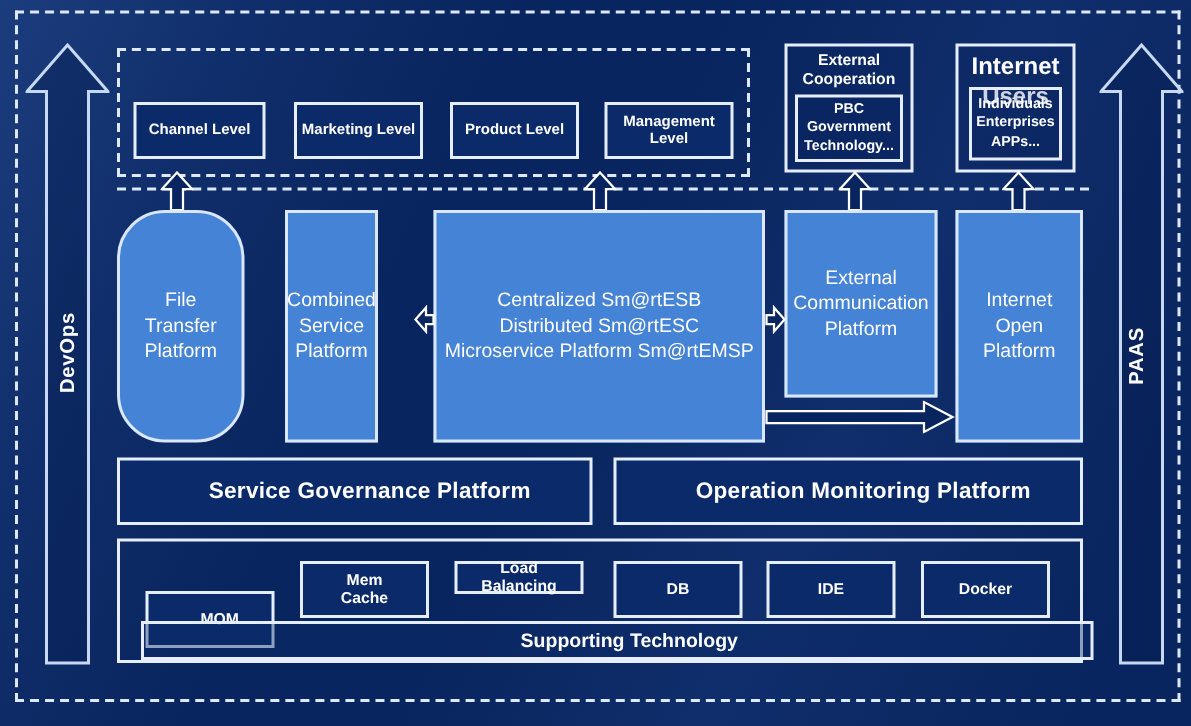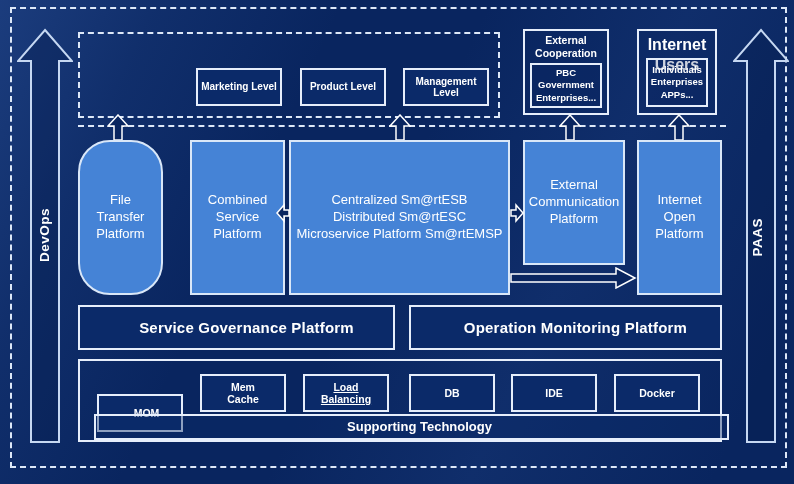--- a/index.html
+++ b/index.html
@@ -58,29 +58,30 @@
     <polygon points="28,2 55,33 42,33 42,414 14,414 14,33 1,33" fill="rgba(7,28,76,0.35)" stroke="#c6d8f2" stroke-width="2" stroke-linejoin="miter"></polygon>
   </svg>
   <div class="rail-label" style="left:37px; top:208px;">DevOps</div>
 
   <svg class="abs" style="left:733px; top:28px;" width="56" height="416" viewBox="0 0 56 416">
     <polygon points="28,2 55,33 42,33 42,414 14,414 14,33 1,33" fill="rgba(7,28,76,0.35)" stroke="#c6d8f2" stroke-width="2" stroke-linejoin="miter"></polygon>
   </svg>
   <div class="rail-label" style="left:750px; top:218px;">PAAS</div>
 
   <div class="abs dashed-band"></div>
+  <div class="abs darkbox level" style="left:89px;  top:68px; width:88px; height:38px;">Channel Level</div>
   <div class="abs darkbox level" style="left:196px; top:68px; width:86px; height:38px;">Marketing Level</div>
   <div class="abs darkbox level" style="left:300px; top:68px; width:86px; height:38px;">Product Level</div>
   <div class="abs darkbox level" style="left:403px; top:68px; width:86px; height:38px;">Management Level</div>
 
   <div class="abs cluster" style="left:523px; top:29px; width:86px; height:86px;">
     <div class="cluster-title" style="font-size:10.5px; margin-top:3px;">External
 Cooperation</div>
     <div class="cluster-inner" style="left:5px; top:32px; width:72px; height:45px;">PBC Government
-Enterprises...</div>
+Technology...</div>
   </div>
 
   <div class="abs cluster" style="left:637px; top:29px; width:80px; height:86px;">
     <div class="cluster-title" style="font-size:16px; margin-top:4px;">Internet Users</div>
     <div class="cluster-inner" style="left:7px; top:27px; width:62px; height:49px;">Individuals
 Enterprises
 APPs...</div>
   </div>
 
   <div class="abs dashed-line"></div>
@@ -94,21 +95,21 @@
   <svg class="abs" style="left:559px; top:114px;" width="22" height="27" viewBox="0 0 22 27">
     <polygon points="11,1 21,12 15,12 15,26 7,26 7,12 1,12" fill="#09255f" stroke="#ffffff" stroke-width="1.5"></polygon>
   </svg>
   <svg class="abs" style="left:668px; top:114px;" width="22" height="27" viewBox="0 0 22 27">
     <polygon points="11,1 21,12 15,12 15,26 7,26 7,12 1,12" fill="#09255f" stroke="#ffffff" stroke-width="1.5"></polygon>
   </svg>
 
   <div class="abs lightbox" style="left:78px;  top:140px; width:85px;  height:155px;border-radius:32px;">File
 Transfer
 Platform</div>
-  <div class="abs lightbox" style="left:190px; top:140px; width:95px;  height:155px;">Combined
+  <div class="abs lightbox" style="left:190px; top:140px; width:62px;  height:155px;">Combined
 Service
 Platform</div>
   <div class="abs lightbox" style="left:289px; top:140px; width:221px; height:155px;">Centralized Sm@rtESB
 Distributed Sm@rtESC
 Microservice Platform Sm@rtEMSP</div>
   <div class="abs lightbox" style="left:523px; top:140px; width:102px; height:125px;">External
 Communication
 Platform</div>
   <div class="abs lightbox" style="left:637px; top:140px; width:85px;  height:155px;">Internet
 Open
@@ -125,21 +126,21 @@
     <polygon points="1,7 106,7 106,1 125,11 106,21 106,15 1,15" fill="#09255f" stroke="#ffffff" stroke-width="1.5"></polygon>
   </svg>
 
   <div class="abs darkbox gov" style="left:78px;  top:305px; width:317px; height:45px;">Service Governance Platform</div>
   <div class="abs darkbox gov" style="left:409px; top:305px; width:313px; height:45px;">Operation Monitoring Platform</div>
 
   <div class="abs holder" style="left:78px; top:359px; width:644px; height:83px;"></div>
   <div class="abs darkbox tech" style="left:97px;  top:394px; width:86px; height:38px;padding-left:13px;">MOM</div>
   <div class="abs darkbox tech" style="left:200px; top:374px; width:86px; height:38px;">Mem
 Cache</div>
-  <div class="abs darkbox tech" style="left:303px; top:374px; width:86px; height:38px;text-decoration:underline;">Load
+  <div class="abs darkbox tech" style="left:303px; top:374px; width:86px; height:22px;">Load
 Balancing</div>
   <div class="abs darkbox tech" style="left:409px; top:374px; width:86px; height:38px;">DB</div>
   <div class="abs darkbox tech" style="left:511px; top:374px; width:86px; height:38px;">IDE</div>
   <div class="abs darkbox tech" style="left:614px; top:374px; width:86px; height:38px;">Docker</div>
 
   <div class="abs darkbox" style="left:94px; top:414px; width:635px; height:26px; font-size:13px; font-weight:bold; background:rgba(11,42,105,0.4);padding-left:16px;">Supporting Technology</div>
 
 </div>
 
 </body></html>

